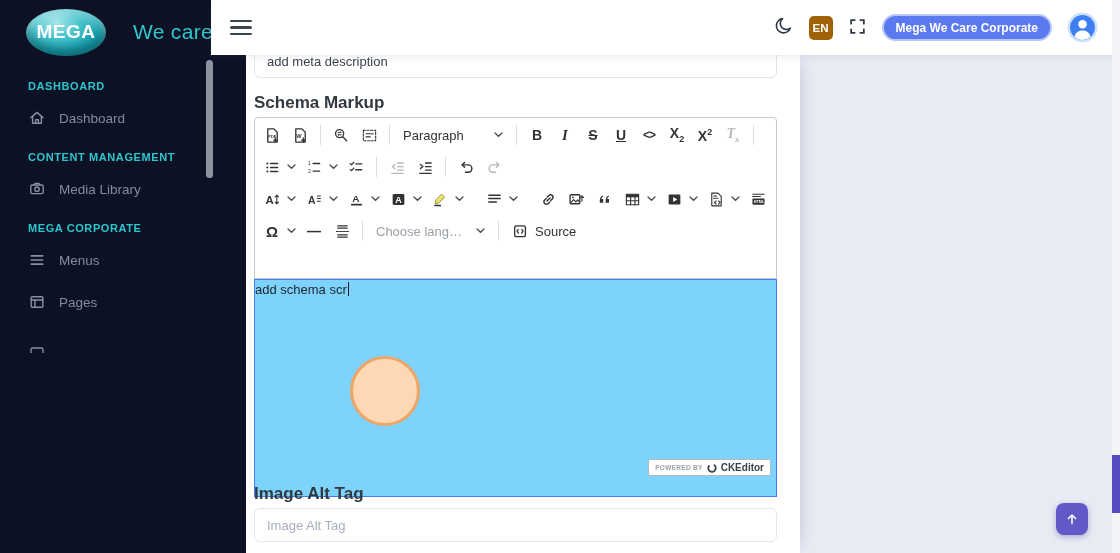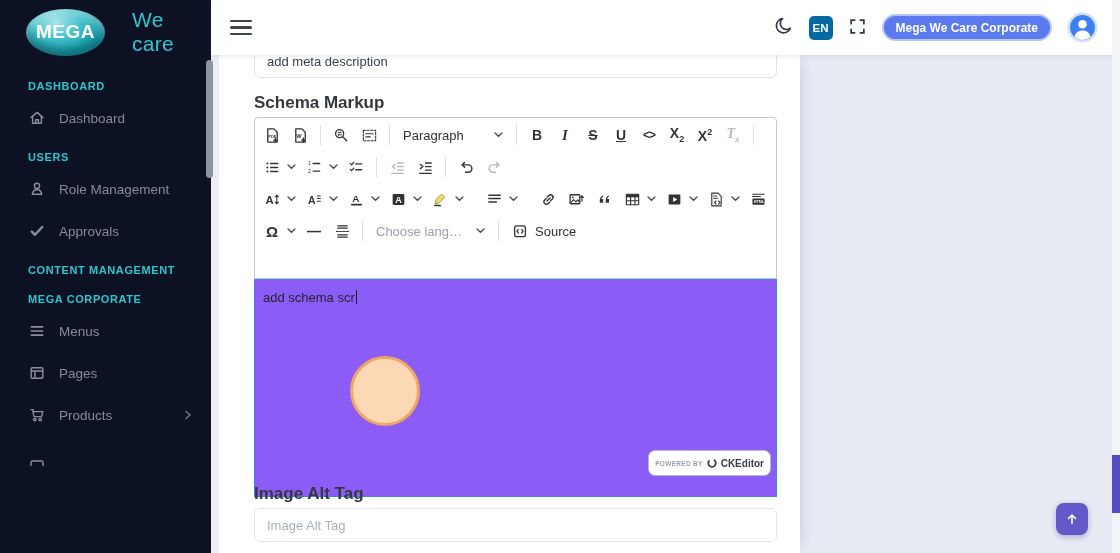--- a/index.html
+++ b/index.html
@@ -1,20 +1,20 @@
 <!DOCTYPE html>
 <html><head>
 <meta charset="utf-8">
 <style>
   html,body{margin:0;padding:0;width:1120px;height:553px;overflow:hidden;
     font-family:"Liberation Sans",sans-serif;background:#e9ebf4;}
   *{box-sizing:border-box;}
 
   
-  .sidebar{position:absolute;left:0;top:0;width:211px;height:553px;background:#0d1124;z-index:6;}
+  .sidebar{position:absolute;left:0;top:0;width:246px;height:553px;background:#0d1124;z-index:6;}
   .logo-row{display:flex;align-items:center;height:64px;padding-left:26px;}
   .logo-ellipse{width:80px;height:47px;border-radius:50%;display:flex;align-items:center;justify-content:center;
     background:radial-gradient(ellipse at 38% 28%, #a6e6e9 0%, #49c4cd 32%, #17a2b0 62%, #0b8a9b 100%);
     box-shadow:inset 0 -7px 10px rgba(0,0,0,.30), inset 0 6px 8px rgba(255,255,255,.35);}
   .logo-ellipse span{color:#fff;font-size:19px;font-weight:800;letter-spacing:.5px;}
   .logo-tagline{color:#2fc7cd;font-size:21px;font-weight:300;margin-left:27px;letter-spacing:.3px;}
   .sb-sections{margin-top:4px;}
   .sb-section-label{padding:12px 28px 5px;font-size:11px;font-weight:700;letter-spacing:.6px;color:#2cc6ce;}
   .sb-item{height:42px;display:flex;align-items:center;padding:0 18px 0 28px;color:#868b9b;font-size:13.5px;cursor:pointer;}
   .sb-item .sb-ic{width:18px;height:18px;margin-right:13px;display:flex;align-items:center;justify-content:center;flex:0 0 18px;}
@@ -60,28 +60,28 @@
   .tb-btn{display:flex;align-items:center;gap:6px;height:26px;padding:0 6px;font-size:13px;color:#333;cursor:pointer;
     background:none;border:none;border-radius:3px;font-family:"Liberation Sans",sans-serif;}
   .tl{font-family:"Liberation Sans",sans-serif;font-weight:700;font-size:14px;color:#333;line-height:1;}
   .tl.it{font-family:"Liberation Serif",serif;font-style:italic;font-weight:600;font-size:15px;}
   .tl.st{text-decoration:line-through;}
   .tl.un{text-decoration:underline;}
   .tl.code{font-size:12px;letter-spacing:-1px;}
   .tl.rf{font-family:"Liberation Serif",serif;font-style:italic;color:#333;}
   .tl sub,.tl sup{font-size:9px;}
 
-  .ed-content{position:relative;height:218px;background:#8b5cf6;border:1.5px solid #4080f0;border-top-width:1px;
-    overflow:hidden;padding:8px;}
+  .ed-content{position:relative;height:218px;background:#7dd3fc;border:1.5px solid #4080f0;border-top-width:1px;
+    overflow:hidden;padding:0;}
   .ed-text{font-size:13px;color:#1f232b;}
   .caret-bar{display:inline-block;width:1px;height:14px;background:#15181e;vertical-align:-2px;margin-left:1px;}
   .orange-circle{position:absolute;left:95px;top:76px;width:70px;height:70px;border-radius:50%;
     background:#fcd9b4;border:3px solid #efa566;}
   .cke-badge{position:absolute;right:6px;bottom:-8px;z-index:3;display:flex;align-items:center;gap:4px;
-    background:#fff;border:1px solid #b5b8bd;border-radius:7px;padding:2px 6px;height:26px;}
+    background:#fff;border:1px solid #b5b8bd;border-radius:2px;padding:2px 6px;height:17px;}
   .cke-badge .pb{font-size:6.5px;font-weight:700;letter-spacing:.3px;color:#9aa0a8;}
   .cke-badge .ck{font-size:10px;font-weight:700;color:#394049;}
 
   .alt-input{position:absolute;left:35px;top:453px;width:523px;height:34px;border:1px solid #e2e5ec;border-radius:6px;
     padding:0 12px;font-size:13px;color:#3c414d;font-family:"Liberation Sans",sans-serif;outline:none;}
   .alt-input::placeholder{color:#a8aebc;}
 
   
   .page-scrollbar{position:absolute;right:0;top:0;width:8px;height:553px;background:#f3f4f8;z-index:20;}
   .page-thumb{position:absolute;left:0;top:455px;width:8px;height:58px;background:#544cc0;}
@@ -106,41 +106,31 @@
             <svg width="18" height="18" viewBox="0 0 18 18" fill="none" stroke="#8a8fa0" stroke-width="1.4" stroke-linecap="round" stroke-linejoin="round">
               <path d="M3 8.6L9 3.4l6 5.2"></path>
               <path d="M4.6 7.6V14.2h8.8V7.6"></path>
               <path d="M7.6 14.2v-3.4h2.8v3.4"></path>
             </svg>
           </span>
           <span>Dashboard</span>
         </div>
       </div>
       <div class="section">
-        <div class="sb-section-label" style="color: rgb(44, 198, 206);">USERS</div>
+        <div class="sb-section-label" style="color: rgb(44, 198, 206);">CONTENT MANAGEMENT</div>
         <div class="sb-item">
           <span class="sb-ic">
             <svg width="18" height="18" viewBox="0 0 18 18" fill="none" stroke="#8a8fa0" stroke-width="1.4" stroke-linecap="round" stroke-linejoin="round">
-              <circle cx="9" cy="5.9" r="2.6"></circle>
-              <path d="M4.3 14.2c.5-3.1 2.3-4.5 4.7-4.5s4.2 1.4 4.7 4.5z"></path>
+              <rect x="2.8" y="5" width="12.4" height="8.6" rx="1.4"></rect>
+              <circle cx="9" cy="9.2" r="2.2"></circle>
+              <path d="M6 5l1-1.6h4L12 5"></path>
             </svg>
           </span>
-          <span>Role Management</span>
+          <span>Media Library</span>
         </div>
-        <div class="sb-item">
-          <span class="sb-ic">
-            <svg width="18" height="18" viewBox="0 0 18 18" fill="none" stroke="#8a8fa0" stroke-width="1.4" stroke-linecap="round" stroke-linejoin="round">
-              <path d="M3.8 9.6l3.2 3.2 7.2-7.8" stroke-width="2.4"></path>
-            </svg>
-          </span>
-          <span>Approvals</span>
-        </div>
-      </div>
-      <div class="section">
-        <div class="sb-section-label" style="color: rgb(44, 198, 206);">CONTENT MANAGEMENT</div>
       </div>
       <div class="section">
         <div class="sb-section-label" style="color: rgb(44, 198, 206);">MEGA CORPORATE</div>
         <div class="sb-item">
           <span class="sb-ic">
             <svg width="18" height="18" viewBox="0 0 18 18" fill="none" stroke="#8a8fa0" stroke-width="1.4" stroke-linecap="round" stroke-linejoin="round">
               <path d="M3.4 4.8h11.2M3.4 9h11.2M3.4 13.2h11.2" stroke-width="1.7"></path>
             </svg>
           </span>
           <span>Menus</span>
@@ -150,35 +140,20 @@
             <svg width="18" height="18" viewBox="0 0 18 18" fill="none" stroke="#8a8fa0" stroke-width="1.4" stroke-linecap="round" stroke-linejoin="round">
               <rect x="3.2" y="3.8" width="11.6" height="10.4" rx="1"></rect>
               <path d="M3.2 7h11.6M6.9 7v7.2"></path>
             </svg>
           </span>
           <span>Pages</span>
         </div>
         <div class="sb-item">
           <span class="sb-ic">
             <svg width="18" height="18" viewBox="0 0 18 18" fill="none" stroke="#8a8fa0" stroke-width="1.4" stroke-linecap="round" stroke-linejoin="round">
-              <path d="M3 3.6h1.8l.7 2h9.3l-1.2 5H6.1L4.8 5.6"></path>
-              <circle cx="6.8" cy="13.6" r="1.2"></circle>
-              <circle cx="12.2" cy="13.6" r="1.2"></circle>
-            </svg>
-          </span>
-          <span>Products</span>
-          <span class="sb-chev">
-            <svg width="10" height="10" viewBox="0 0 10 10" fill="none" stroke="#6d7282" stroke-width="1.5" stroke-linecap="round">
-              <path d="M3 1.5L7 5 3 8.5"></path>
-            </svg>
-          </span>
-        </div>
-        <div class="sb-item">
-          <span class="sb-ic">
-            <svg width="18" height="18" viewBox="0 0 18 18" fill="none" stroke="#8a8fa0" stroke-width="1.4" stroke-linecap="round" stroke-linejoin="round">
               <rect x="3" y="13" width="12" height="9" rx="1.5"></rect>
             </svg>
           </span>
           <span></span>
         </div>
       </div>
     </div>
 </nav>
 <div class="sb-scroll-thumb"></div>
 <div class="main-gutter"></div>
@@ -190,21 +165,21 @@
       <i></i>
     </div>
   <div class="top-right">
     <button class="icon-btn">
       <span>
         <svg width="20" height="20" viewBox="0 0 18 18" fill="none" stroke="#2f3846" stroke-width="1.5" stroke-linejoin="round">
           <path d="M14.6 10.9A6.4 6.4 0 1 1 7.7 2.4a5.3 5.3 0 0 0 6.9 8.5z"></path>
         </svg>
       </span>
     </button>
-    <div class="en-badge" style="background: #0369a1;">EN</div>
+    <div class="en-badge" style="background: #a16207;">EN</div>
     <button class="icon-btn">
       <span>
         <svg width="19" height="19" viewBox="0 0 18 18" fill="none" stroke="#2f3846" stroke-width="1.7" stroke-linecap="round">
           <path d="M3 6.3V3h3.3M11.7 3H15v3.3M15 11.7V15h-3.3M6.3 15H3v-3.3"></path>
         </svg>
       </span>
     </button>
     <button class="org-btn" style="background: rgb(91, 122, 240); border-color: rgb(182, 198, 250);">Mega We Care Corporate</button>
     <button class="avatar-btn">
       <svg width="31" height="31" viewBox="0 0 30 30">

